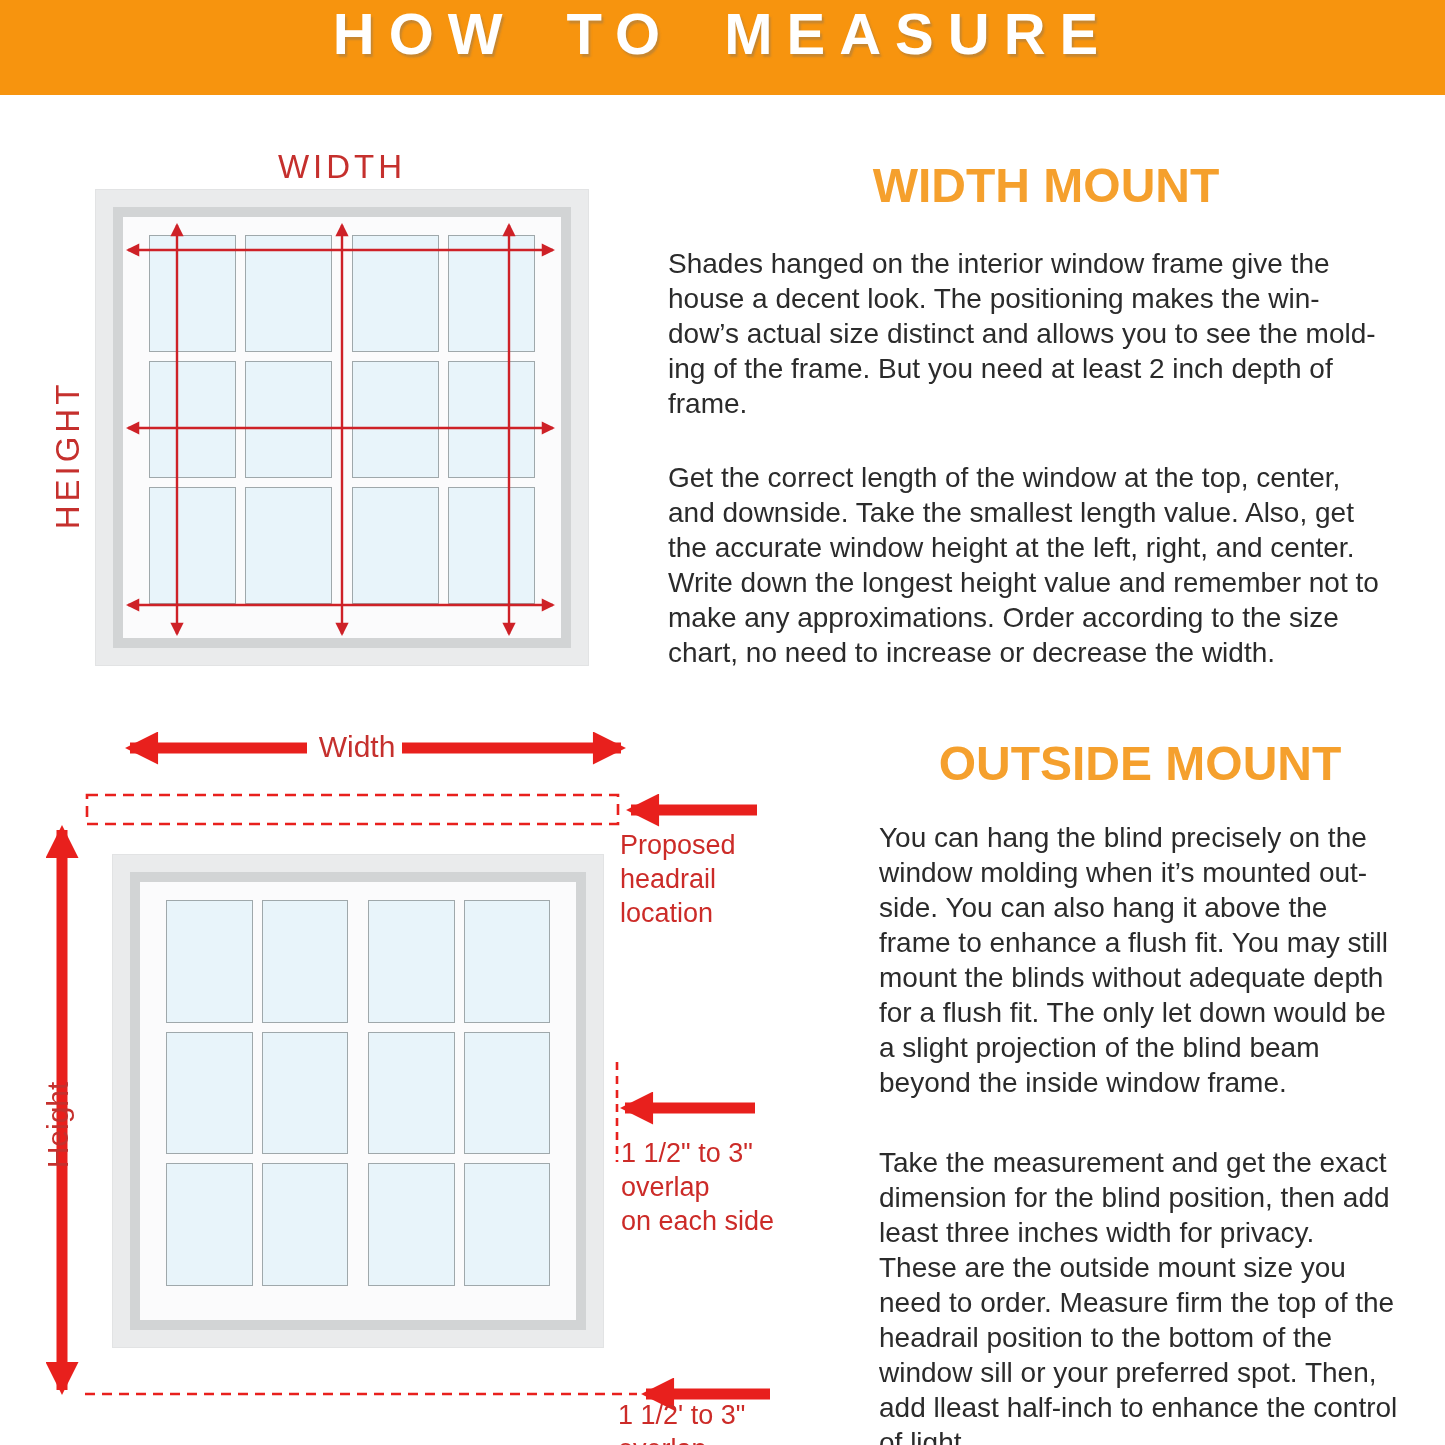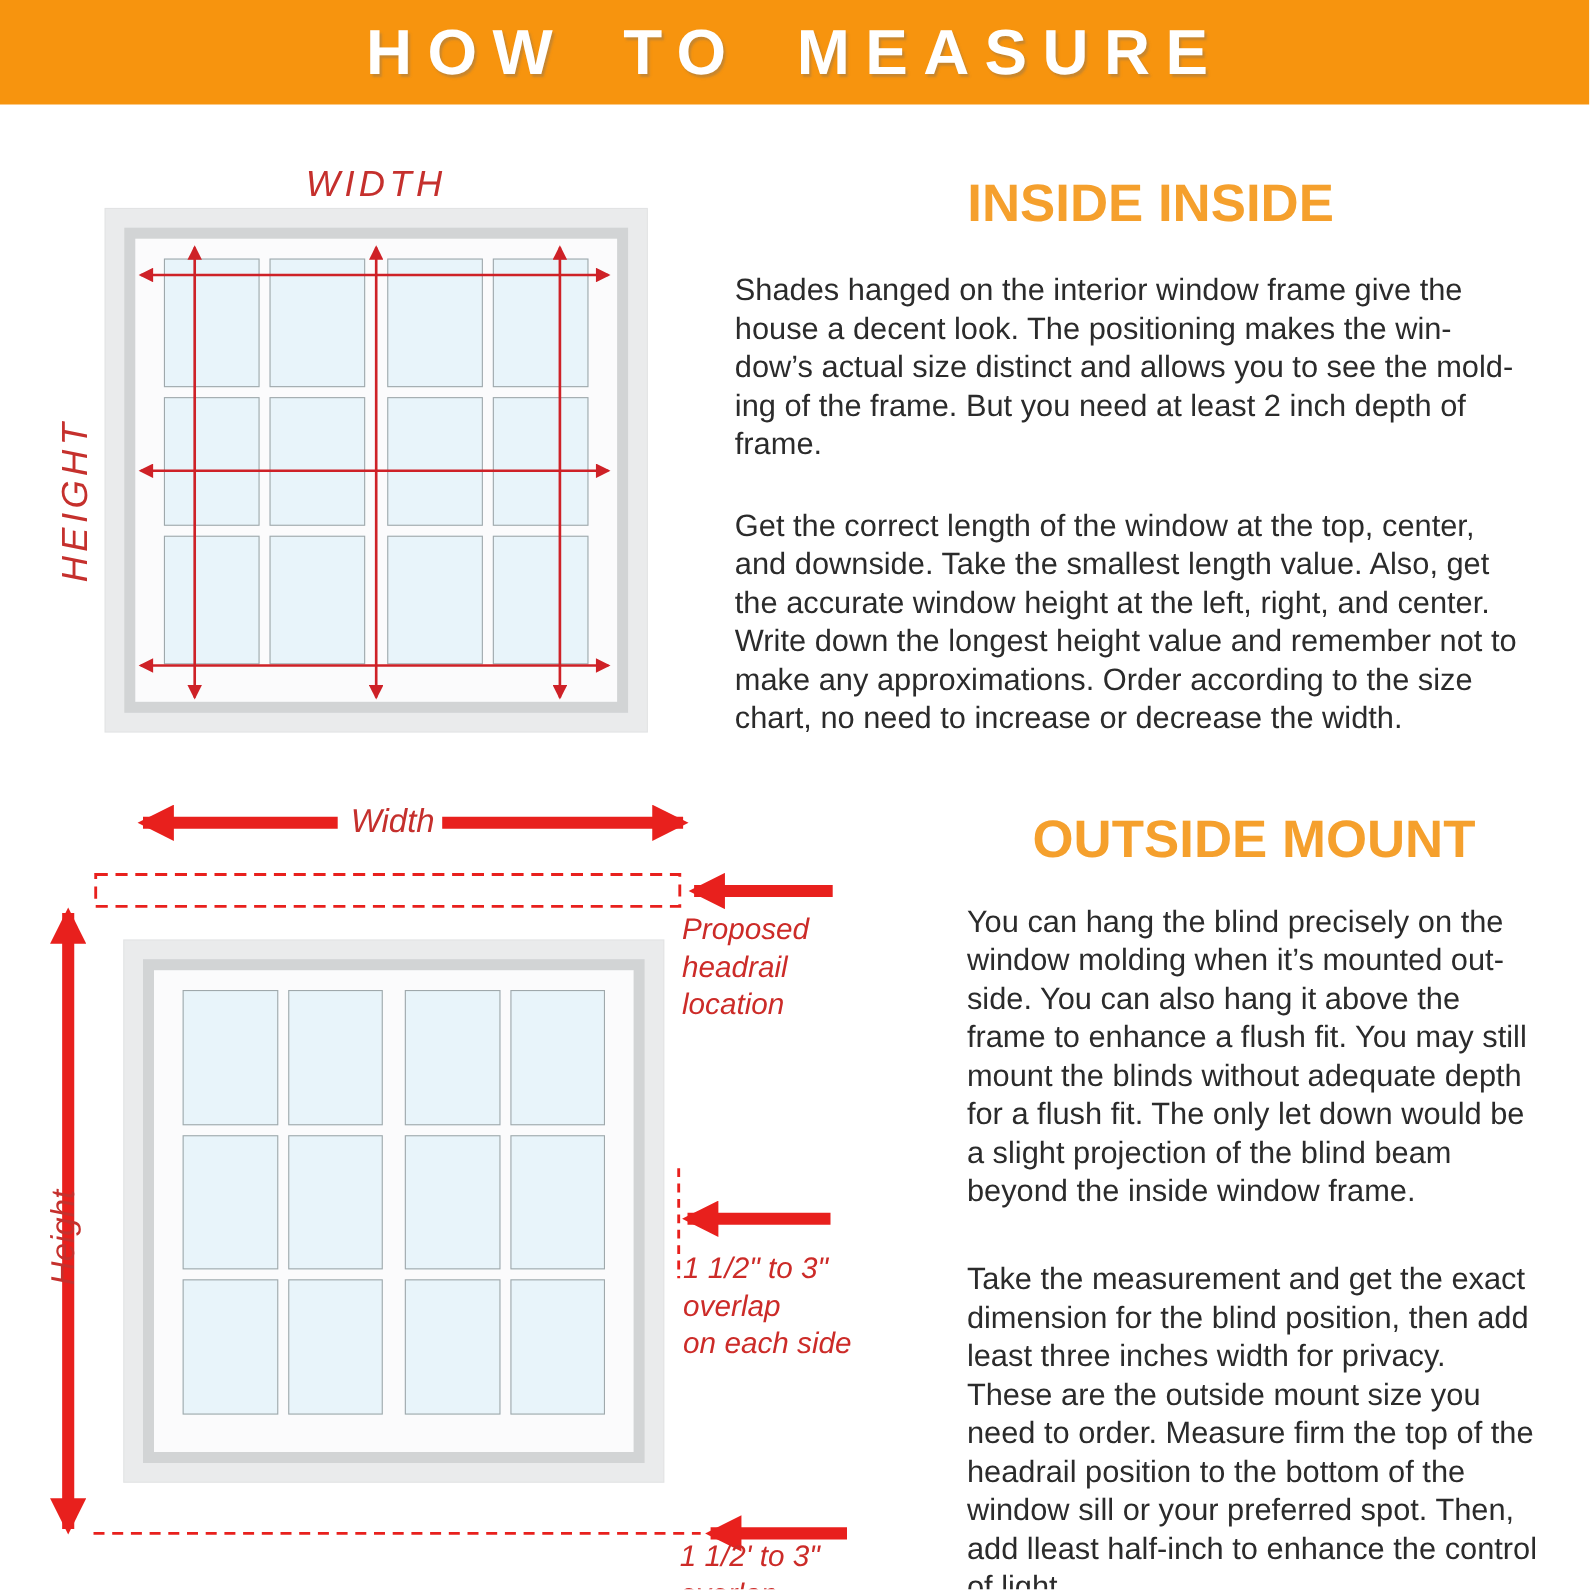--- a/index.html
+++ b/index.html
@@ -6,25 +6,25 @@
     --header-bg:#F7940E; --heading-orange:#F5A02D; --label-red:#C5302D;
     --note-red:#CC2B28; --arrow-red:#E8201D; --thin-arrow-red:#CE2127;
     --text-dark:#2B2B2B; --pane-blue:#E8F4FA; --frame-light:#EAEBEC;
     --frame-mid:#D2D4D5; --inner-white:#FBFBFC; --pane-border:#9FA8AB;
   }
   html,body{margin:0;padding:0;background:#fff;}
   .canvas{position:relative;width:1445px;height:1445px;background:#fff;overflow:hidden;
           font-family:"Liberation Sans",sans-serif;}
   
   .banner{position:absolute;left:0;top:0;width:1445px;height:95px;background:var(--header-bg);
-          display:flex;align-items:center;justify-content:center;}
+          display:flex;justify-content:center;}
   .banner h1{margin:0;color:#fff;font-size:58px;font-weight:bold;letter-spacing:14px;word-spacing:20px;
              text-shadow:2px 3px 2px rgba(110,110,110,0.35);}
   
-  .diagram{position:absolute;font-style:italic;}
+  .diagram{position:absolute;}
   .lbl{position:absolute;color:var(--label-red);}
   .note{position:absolute;color:var(--note-red);font-size:27px;line-height:34px;white-space:pre-line;}
   .overlay{position:absolute;left:0;top:0;pointer-events:none;}
   
   .window{position:absolute;background:var(--frame-light);box-sizing:border-box;padding:17px;
           box-shadow:0 0 0 1px #E2E3E4;}
   .win-mid{background:var(--frame-mid);box-sizing:border-box;padding:10px;width:100%;height:100%;}
   .win-inner{background:var(--inner-white);box-sizing:border-box;width:100%;height:100%;
              padding:18px 26px 34px 26px;display:flex;}
   .sash{flex:1;display:grid;grid-template-columns:1fr 1fr;grid-template-rows:1fr 1fr 1fr;gap:9px;}
@@ -111,21 +111,21 @@
       <line class="thin" x1="88" y1="130" x2="513" y2="130" marker-start="url(#thinHead)" marker-end="url(#thinHead)"></line>
       <line class="thin" x1="88" y1="308" x2="513" y2="308" marker-start="url(#thinHead)" marker-end="url(#thinHead)"></line>
       <line class="thin" x1="88" y1="485" x2="513" y2="485" marker-start="url(#thinHead)" marker-end="url(#thinHead)"></line>
       <line class="thin" x1="137" y1="105" x2="137" y2="514" marker-start="url(#thinHead)" marker-end="url(#thinHead)"></line>
       <line class="thin" x1="302" y1="105" x2="302" y2="514" marker-start="url(#thinHead)" marker-end="url(#thinHead)"></line>
       <line class="thin" x1="469" y1="105" x2="469" y2="514" marker-start="url(#thinHead)" marker-end="url(#thinHead)"></line>
     </svg>
   </section>
 
   <section class="textcol inside-text">
-    <h2>INSIDE INSIDE</h2>
+    <h2>WIDTH MOUNT</h2>
     <p class="p1">Shades hanged on the interior window frame give the
 house a decent look. The positioning makes the win-
 dow’s actual size distinct and allows you to see the mold-
 ing of the frame. But you need at least 2 inch depth of
 frame.</p>
     <p class="p2">Get the correct length of the window at the top, center,
 and downside. Take the smallest length value. Also, get
 the accurate window height at the left, right, and center.
 Write down the longest height value and remember not to
 make any approximations. Order according to the size

